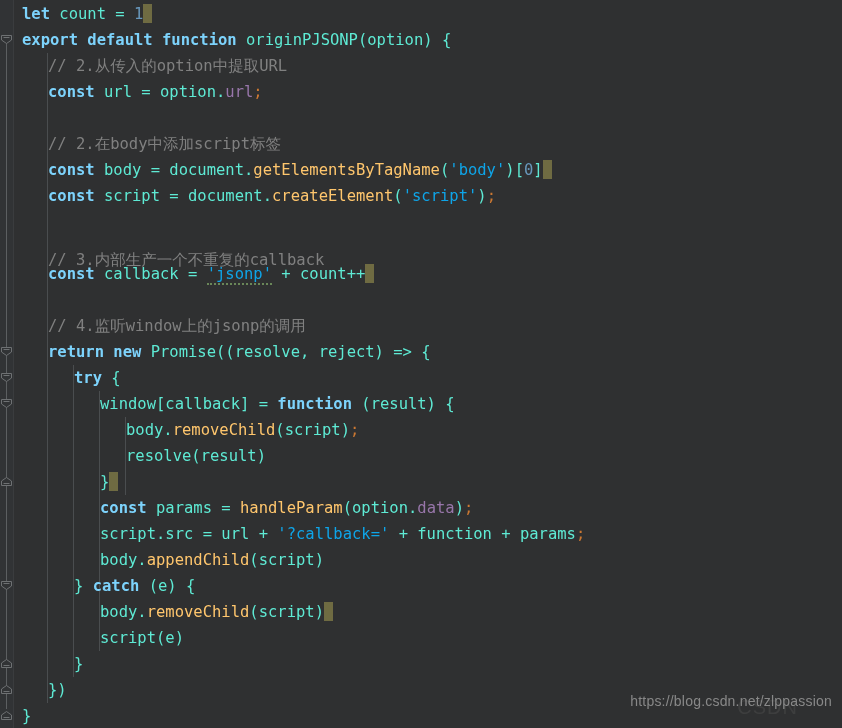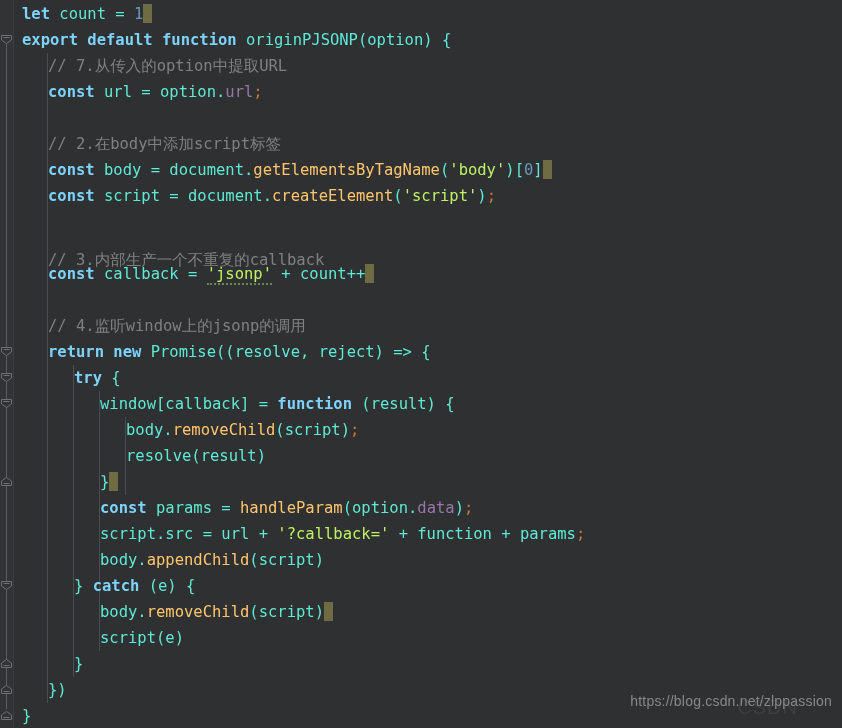--- a/index.html
+++ b/index.html
@@ -60,21 +60,21 @@
     left: 0;
     height: 26px;
     line-height: 26px;
     white-space: pre;
     color: #a9b7c6;
   }
 
   
   .kw   { color: #7dd3fc; font-weight: bold; }
   .fn   { color: #ffc66d; }
-  .str  { color: #bef264; }
+  .str  { color: #0ea5e9; }
   .num  { color: #6897bb; }
   .cmt  { color: #808080; }
   .fld  { color: #9876aa; }
   .pun  { color: #cc7832; }
   .plain{ color: #5eead4; }
   .typo { border-bottom: 2px dotted #6a8759; }
 
   
   .caret {
     display: inline-block;
@@ -173,21 +173,21 @@
 
   <div id="code">
     <div class="indent-guides">
         <div class="iguide" style="left: 34px; top: 53px; height: 650px;"></div>
         <div class="iguide" style="left: 60px; top: 365px; height: 312px;"></div>
         <div class="iguide" style="left: 86px; top: 391px; height: 260px;"></div>
         <div class="iguide" style="left: 112px; top: 417px; height: 78px;"></div>
       </div>
   <div class="line" style="top: 1px; left: 9px;"><span class="kw">let</span><span class="plain"> count = </span><span class="num">1</span><span class="caret"></span></div>
       <div class="line" style="top: 27px; left: 9px;"><span class="kw">export default function</span><span class="plain"> originPJSONP(option) {</span></div>
-      <div class="line" style="top: 53px; left: 35px;"><span class="cmt">// 7.从传入的option中提取URL</span></div>
+      <div class="line" style="top: 53px; left: 35px;"><span class="cmt">// 2.从传入的option中提取URL</span></div>
       <div class="line" style="top: 79px; left: 35px;"><span class="kw">const</span><span class="plain"> url = option.</span><span class="fld">url</span><span class="pun">;</span></div>
       <div class="line" style="top: 105px; left: 9px;"></div>
       <div class="line" style="top: 131px; left: 35px;"><span class="cmt">// 2.在body中添加script标签</span></div>
       <div class="line" style="top: 157px; left: 35px;"><span class="kw">const</span><span class="plain"> body = document.</span><span class="fn">getElementsByTagName</span><span class="plain">(</span><span class="str">'body'</span><span class="plain">)[</span><span class="num">0</span><span class="plain">]</span><span class="caret"></span></div>
       <div class="line" style="top: 183px; left: 35px;"><span class="kw">const</span><span class="plain"> script = document.</span><span class="fn">createElement</span><span class="plain">(</span><span class="str">'script'</span><span class="plain">)</span><span class="pun">;</span></div>
       <div class="line" style="top: 209px; left: 9px;"></div>
       <div class="line" style="top: 247px; left: 35px;"><span class="cmt">// 3.内部生产一个不重复的callback</span></div>
       <div class="line" style="top: 261px; left: 35px;"><span class="kw">const</span><span class="plain"> callback = </span><span class="str typo">'jsonp'</span><span class="plain"> + count++</span><span class="caret"></span></div>
       <div class="line" style="top: 287px; left: 9px;"></div>
       <div class="line" style="top: 313px; left: 35px;"><span class="cmt">// 4.监听window上的jsonp的调用</span></div>

